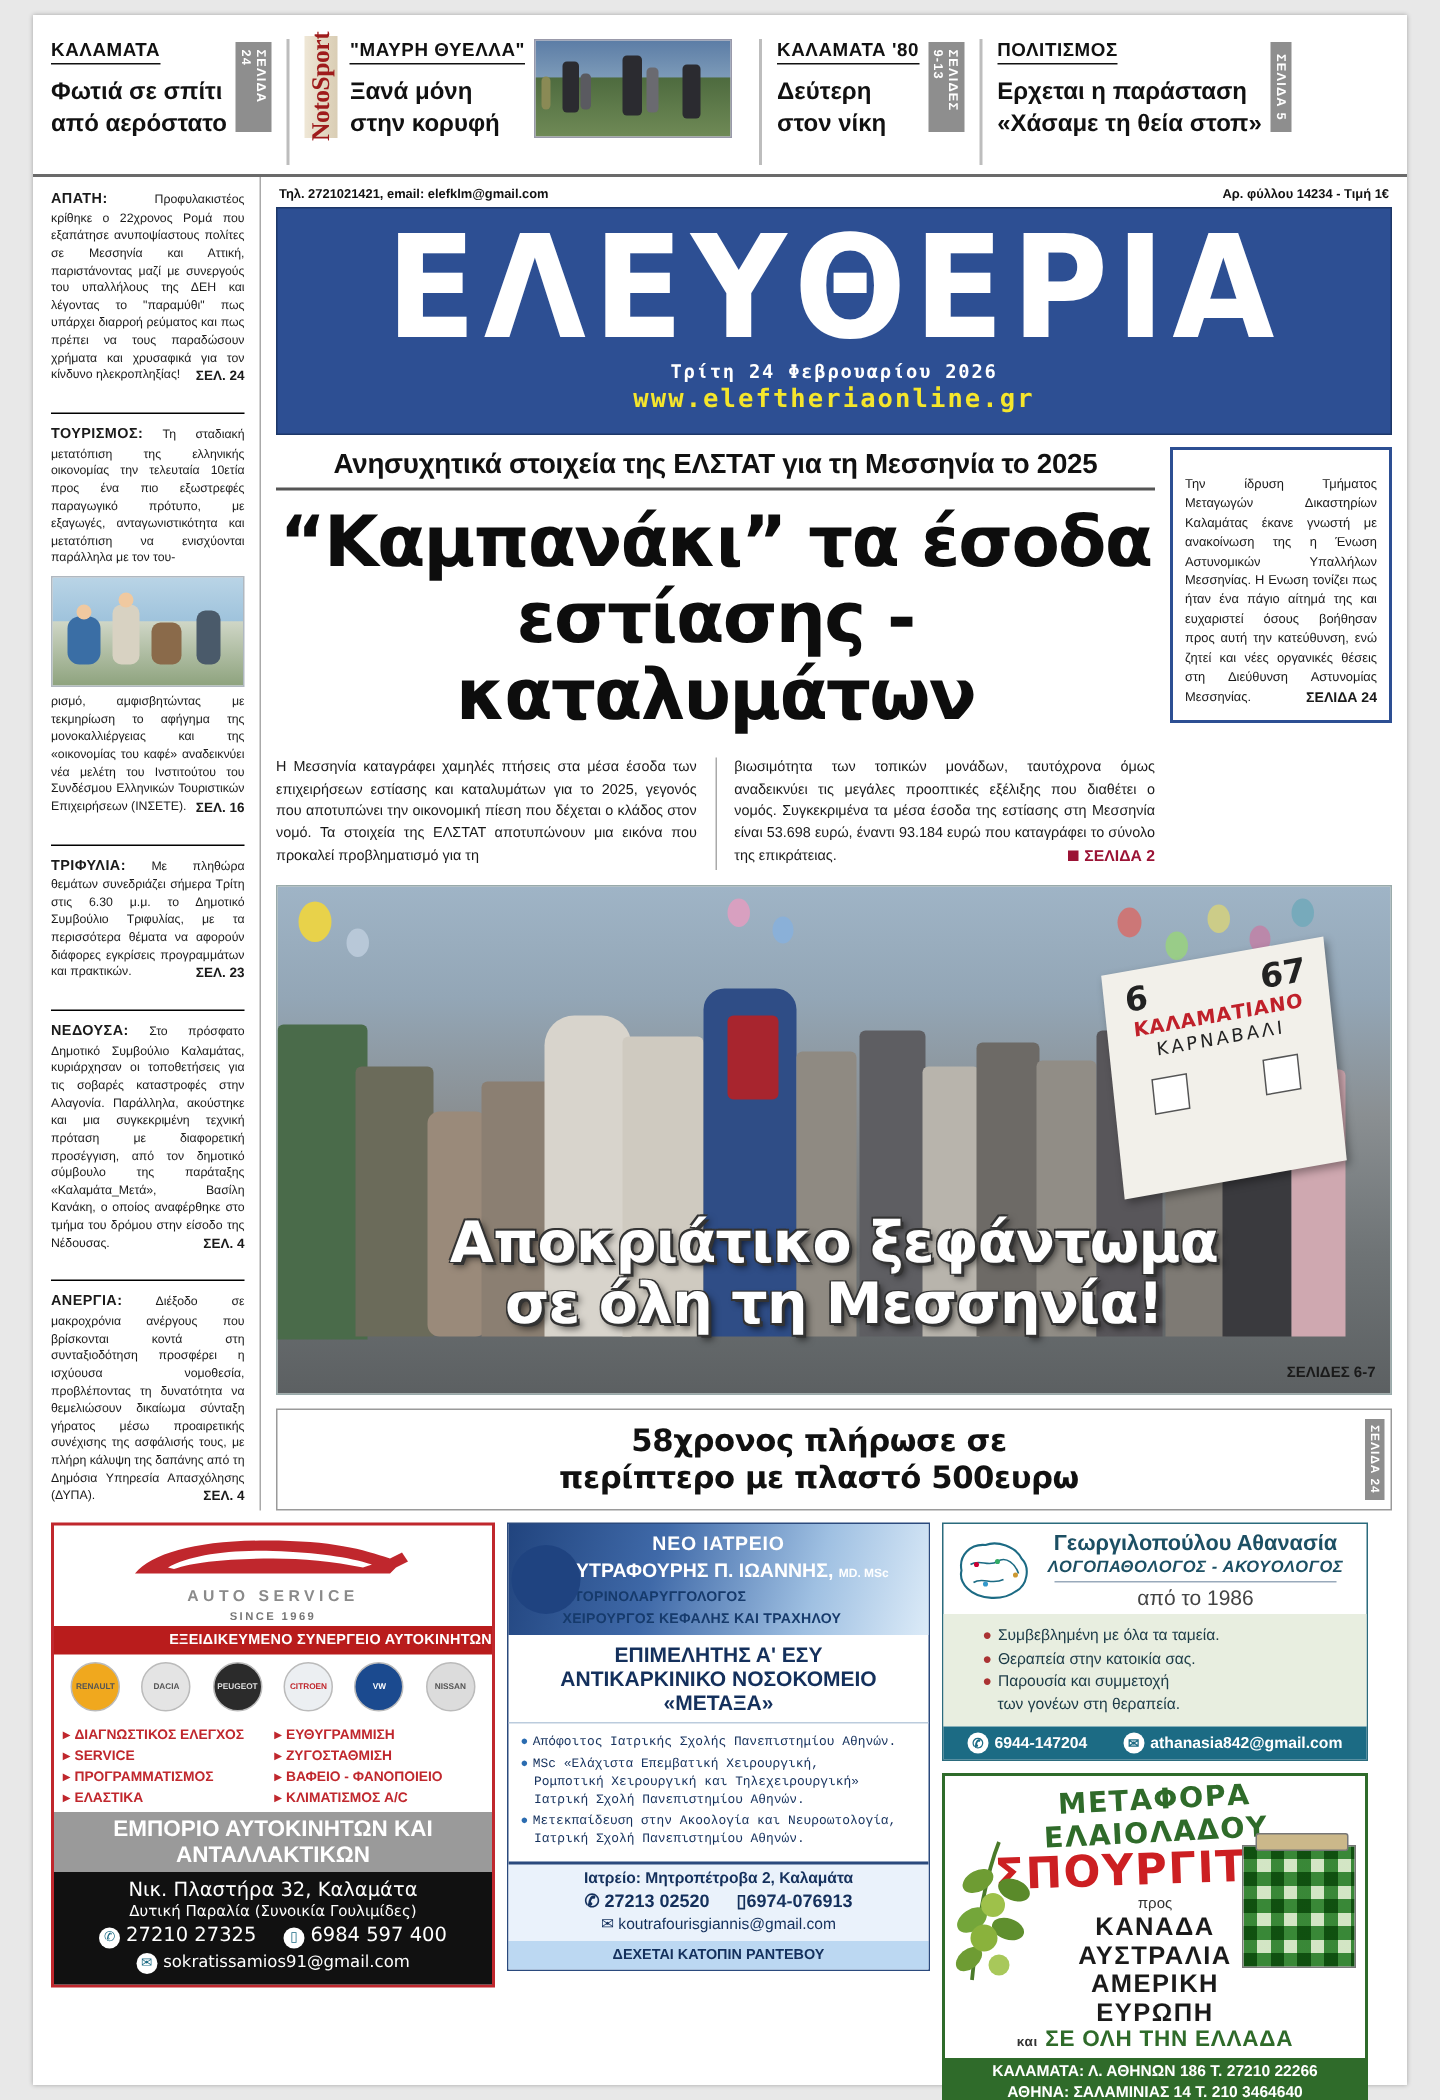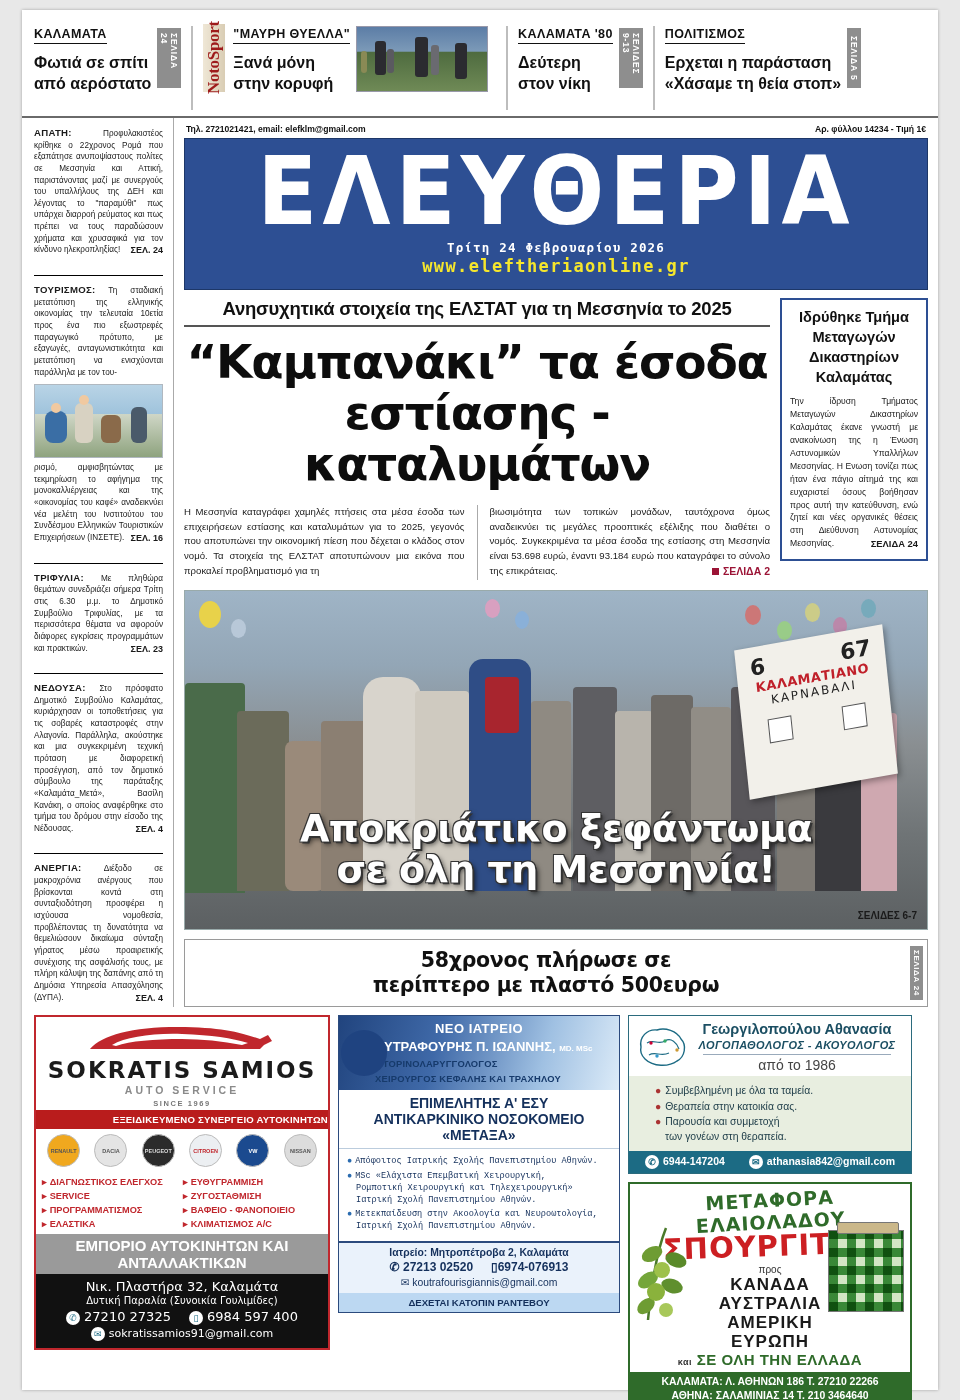--- a/index.html
+++ b/index.html
@@ -358,26 +358,20 @@
           <div class="lead-body">
             <div class="c">Η Μεσσηνία καταγράφει χαμηλές πτήσεις στα μέσα έσοδα των επιχειρήσεων εστίασης και καταλυμάτων για το 2025, γεγονός που αποτυπώνει την οικονομική πίεση που δέχεται ο κλάδος στον νομό. Τα στοιχεία της ΕΛΣΤΑΤ αποτυπώνουν μια εικόνα που προκαλεί προβληματισμό για τη</div>
             <div class="c">
               <span>βιωσιμότητα των τοπικών μονάδων, ταυτόχρονα όμως αναδεικνύει τις μεγάλες προοπτικές εξέλιξης που διαθέτει ο νομός. Συγκεκριμένα τα μέσα έσοδα της εστίασης στη Μεσσηνία είναι 53.698 ευρώ, έναντι 93.184 ευρώ που καταγράφει το σύνολο της επικράτειας.</span>
               <span class="sel-red"><span class="sq"></span><span>ΣΕΛΙΔΑ 2</span></span>
             </div>
           </div>
         </div>
 
         <div class="side-box">
-          <h3>
-            <div>Ιδρύθηκε Τμήμα</div>
-            <div>Μεταγωγών</div>
-            <div>Δικαστηρίων</div>
-            <div>Καλαμάτας</div>
-          </h3>
           <p>
             <span>Την ίδρυση Τμήματος Μεταγωγών Δικαστηρίων Καλαμάτας έκανε γνωστή με ανακοίνωση της η Ένωση Αστυνομικών Υπαλλήλων Μεσσηνίας. Η Ενωση τονίζει πως ήταν ένα πάγιο αίτημά της και ευχαριστεί όσους βοήθησαν προς αυτή την κατεύθυνση, ενώ ζητεί και νέες οργανικές θέσεις στη Διεύθυνση Αστυνομίας Μεσσηνίας.</span>
             <span class="side-ref">ΣΕΛΙΔΑ 24</span>
           </p>
         </div>
       </div>
 
       <div class="photo-wrap">
 
         <div class="balloon" style="left:14px;top:10px;width:22px;height:27px;background:#e8d24a;"></div>
@@ -444,21 +438,20 @@
   <div class="ads">
 
     <div class="ad-sokratis">
       <div class="sk-logo">
         <div class="sk-car">
           <svg viewBox="0 0 200 34" width="200" height="34">
             <path d="M8,26 C20,12 50,4 96,4 C140,4 160,10 178,16 L186,12 L190,18 L182,22 L178,26 Z" fill="#c0272d"></path>
             <path d="M30,22 C44,14 70,10 100,11 C130,12 150,15 166,20 L160,22 C140,18 120,16 100,16 C72,16 48,18 34,23 Z" fill="#ffffff"></path>
           </svg>
         </div>
-        <div class="sk-name">SOKRATIS SAMIOS</div>
         <div class="sk-sub">AUTO SERVICE</div>
         <div class="sk-since">SINCE 1969</div>
       </div>
       <div class="sk-bar">ΕΞΕΙΔΙΚΕΥΜΕΝΟ ΣΥΝΕΡΓΕΙΟ ΑΥΤΟΚΙΝΗΤΩΝ</div>
       <div class="sk-brands">
         <div class="sk-brand" style="background:#f0a81e;">RENAULT</div>
         <div class="sk-brand" style="background:#e4e4e4;">DACIA</div>
         <div class="sk-brand" style="background:#2b2b2b;color:#ddd;">PEUGEOT</div>
         <div class="sk-brand" style="background:#eceff2;color:#c0272d;">CITROEN</div>
         <div class="sk-brand" style="background:#1b4a8f;color:#fff;">VW</div>

